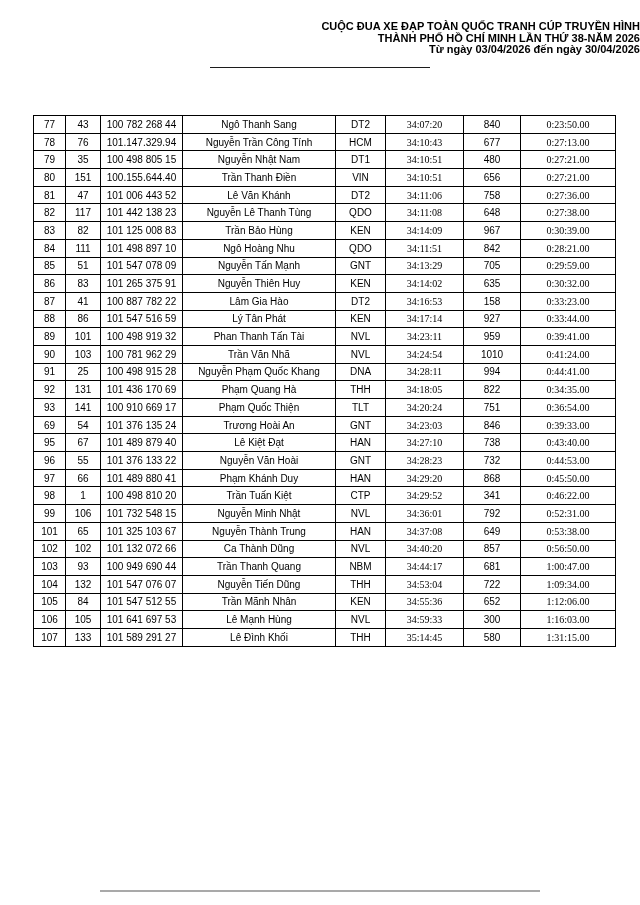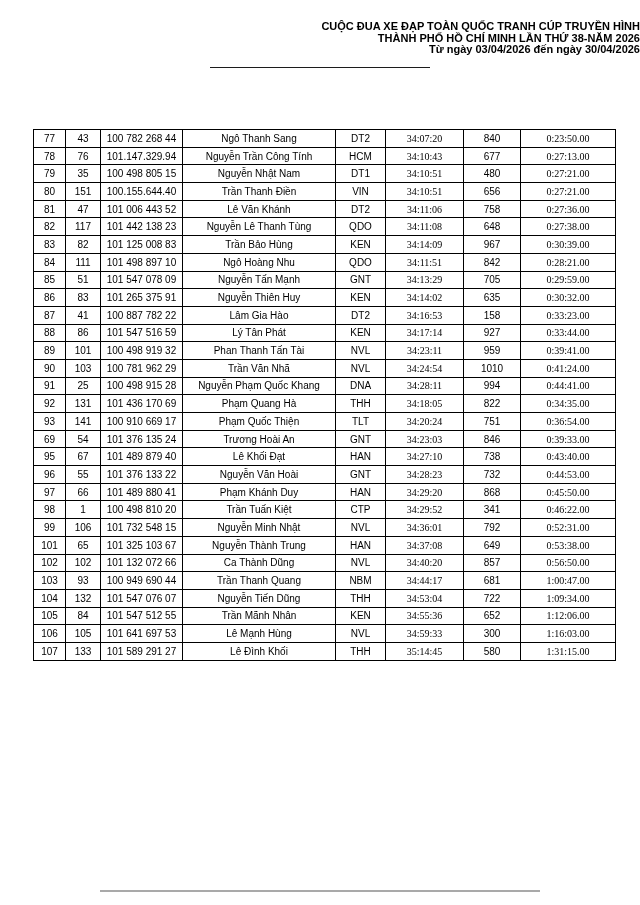--- a/index.html
+++ b/index.html
@@ -25,21 +25,21 @@
     letter-spacing: 0px;
   }
   .title-underline {
     margin: 11px auto 0 auto;
     width: 220px;
     border-bottom: 1.5px solid #1c1c1c;
     height: 0;
   }
   table.results {
     position: absolute;
-    left: 33px; top: 129px;
+    left: 33px; top: 115px;
     width: 582px;
     border-collapse: collapse;
     table-layout: fixed;
   }
   table.results td {
     border: 1px solid #000;
     height: 16.7px;
     padding: 0;
     overflow: hidden;
     white-space: nowrap;
@@ -264,21 +264,21 @@
           <td class="c-name">Trương Hoài An</td>
           <td class="c-team">GNT</td>
           <td class="c-time">34:23:03</td>
           <td class="c-points">846</td>
           <td class="c-gap">0:39:33.00</td>
         </tr>
         <tr>
           <td class="c-rank">95</td>
           <td class="c-bib">67</td>
           <td class="c-uci_id">101 489 879 40</td>
-          <td class="c-name">Lê Khối Đạt</td>
+          <td class="c-name">Lê Kiệt Đạt</td>
           <td class="c-team">HAN</td>
           <td class="c-time">34:27:10</td>
           <td class="c-points">738</td>
           <td class="c-gap">0:43:40.00</td>
         </tr>
         <tr>
           <td class="c-rank">96</td>
           <td class="c-bib">55</td>
           <td class="c-uci_id">101 376 133 22</td>
           <td class="c-name">Nguyễn Văn Hoài</td>

